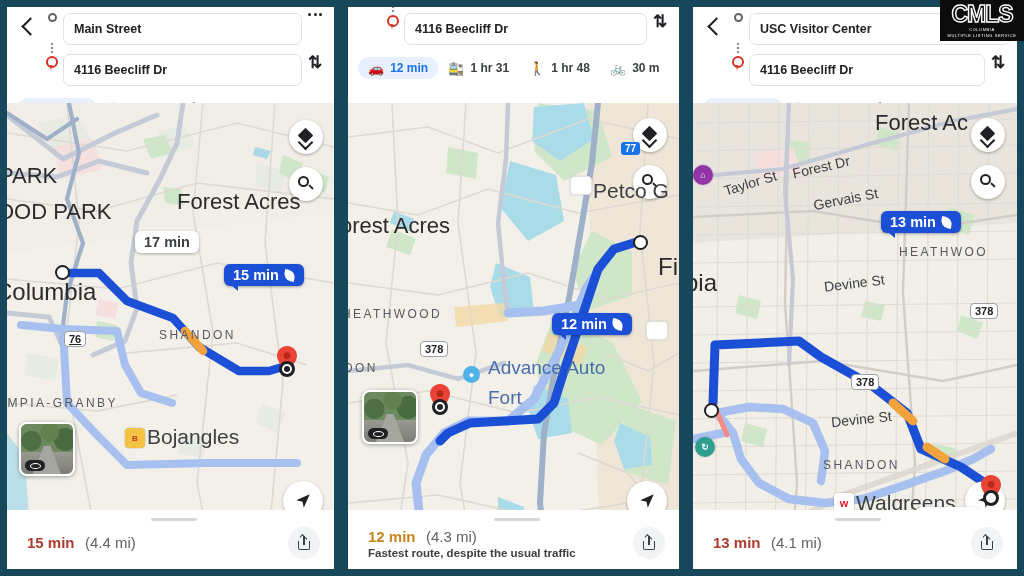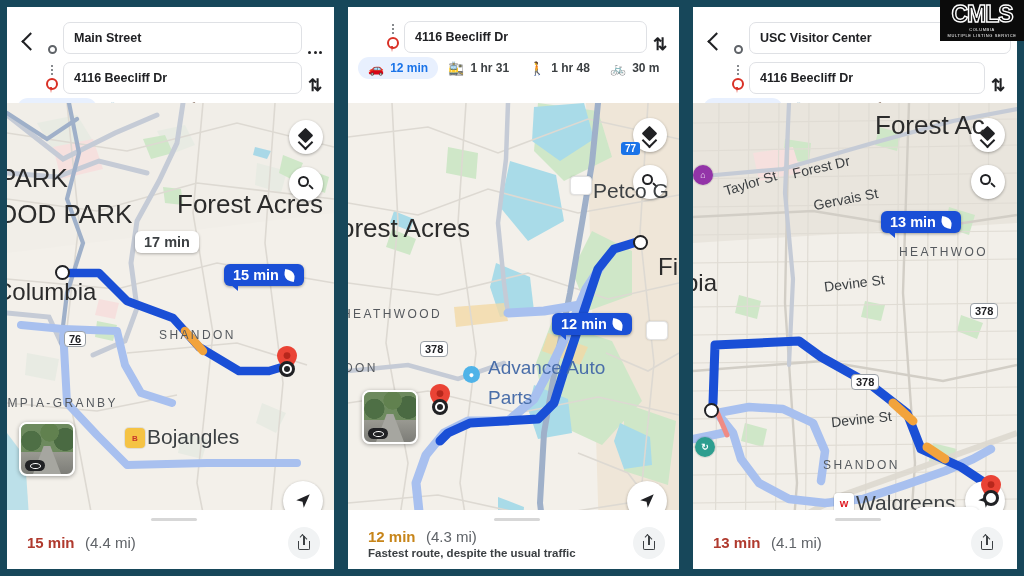--- a/index.html
+++ b/index.html
@@ -25,21 +25,21 @@
   }
   .panel.p2{width:345px;}
   .panel.p3{width:338px;}
 
   
   .hdr{
     position:relative;background:#fff;
     padding:6px 6px 0 6px;
     height:96px;box-sizing:border-box;
   }
-  .row{display:flex;align-items:flex-end;height:41px;}
+  .row{display:flex;align-items:flex-start;height:41px;}
   .backbtn{
     width:26px;height:26px;flex:0 0 26px;display:flex;align-items:center;justify-content:center;
     margin-left:2px;
   }
   .chev{
     width:11px;height:11px;border-left:2.6px solid #202124;border-bottom:2.6px solid #202124;
     transform:rotate(45deg);margin-left:4px;
   }
   .dots-col{
     width:22px;flex:0 0 22px;display:flex;flex-direction:column;align-items:center;
@@ -139,21 +139,21 @@
   }
   .routelabel.blue:after{
     content:"";position:absolute;left:7px;bottom:-5px;width:0;height:0;
     border-left:7px solid transparent;border-right:0 solid transparent;border-top:6px solid #1a4fd6;
   }
 
   .maplabel{
     position:absolute;color:#3c4043;white-space:nowrap;font-weight:400;
   }
   .ml-city{font-size:24px;color:#2b2b2b;}
-  .ml-area{font-size:26px;color:#2b2b2b;}
+  .ml-area{font-size:22px;color:#2b2b2b;}
   .ml-nb{font-size:12px;letter-spacing:2.4px;color:#55595e;}
   .ml-st{font-size:14px;color:#3c4043;}
   .ml-poi{font-size:21px;color:#3c4043;}
   .ml-poi-b{font-size:19px;color:#4a6ea9;}
 
   .poibox{
     position:absolute;width:20px;height:20px;border-radius:4px;display:flex;align-items:center;justify-content:center;
     font-size:10px;font-weight:bold;color:#fff;box-shadow:0 0 0 1px rgba(0,0,0,.08);
   }
   .shield{
@@ -517,21 +517,21 @@
             <path d="M3 11 L21 3 L13 21 L11.4 13.1 Z" fill="#202124"></path>
           </svg>
       </div>
 
       <div class="maplabel ml-area" style="left:-8px;top:110px;">orest Acres</div>
       <div class="maplabel ml-poi" style="left:245px;top:76px;">Petco G</div>
       <div class="maplabel ml-city" style="left:310px;top:150px;">Fibia</div>
       <div class="maplabel ml-nb" style="left:-6px;top:204px;">HEATHWOOD</div>
       <div class="maplabel ml-nb" style="left:-4px;top:258px;">DON</div>
       <div class="maplabel ml-poi-b" style="left:140px;top:254px;">Advance Auto</div>
-      <div class="maplabel ml-poi-b" style="left:140px;top:284px;">Parts</div>
+      <div class="maplabel ml-poi-b" style="left:140px;top:284px;">Fort</div>
 
       <div class="shield" style="left:72px;top:238px;">378</div>
       <div class="shield77" style="left:273px;top:39px;">77</div>
 
       <div style="position:absolute;left:222px;top:73px;width:20px;height:17px;border-radius:4px;background:#fff;border:1px solid #e2e2e2;box-shadow:0 0 2px rgba(0,0,0,.18);"></div>
       <div style="position:absolute;left:298px;top:218px;width:20px;height:17px;border-radius:4px;background:#fff;border:1px solid #e2e2e2;box-shadow:0 0 2px rgba(0,0,0,.18);"></div>
       <div style="position:absolute;left:115px;top:263px;width:17px;height:17px;border-radius:50%;background:#4fb3e8;display:flex;align-items:center;justify-content:center;color:#fff;font-size:9px;font-weight:bold;">●</div>
 
       <div class="routelabel blue" style="left:204px;top:210px;">
         <span>12 min</span>

